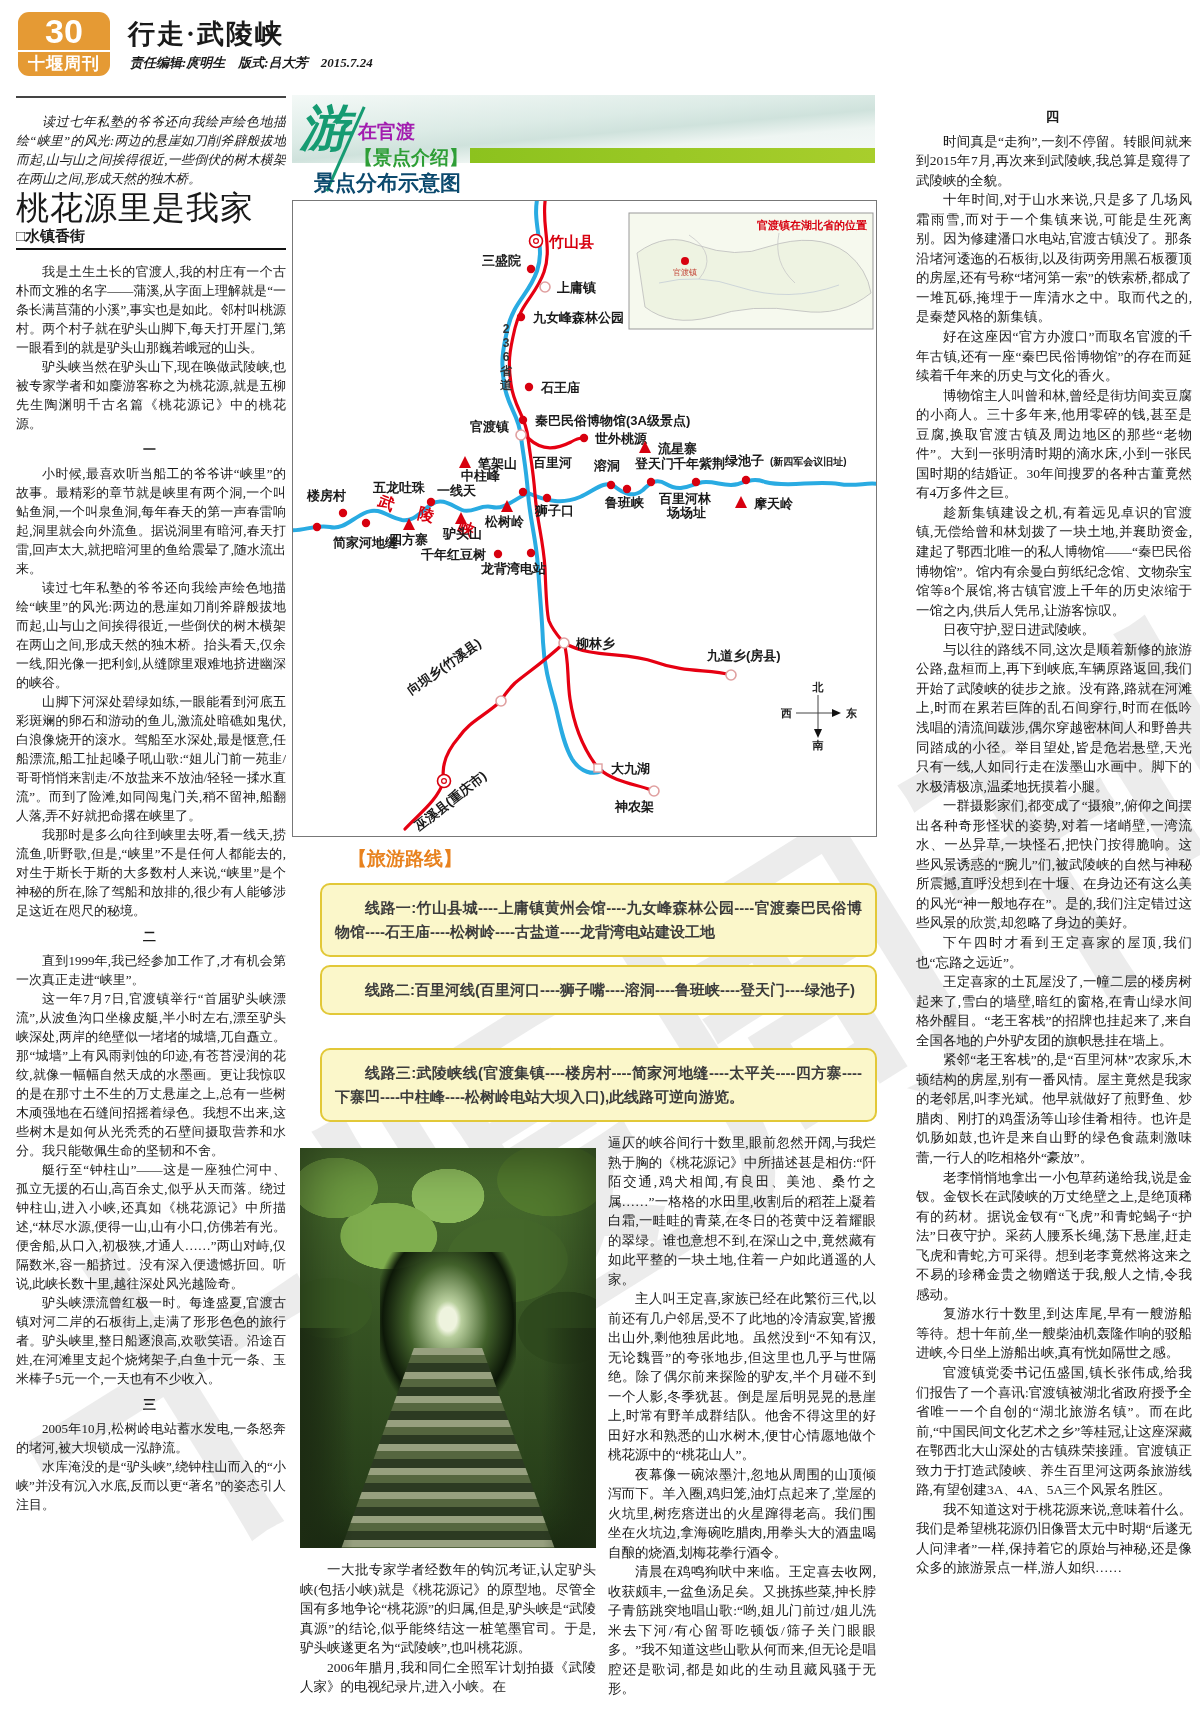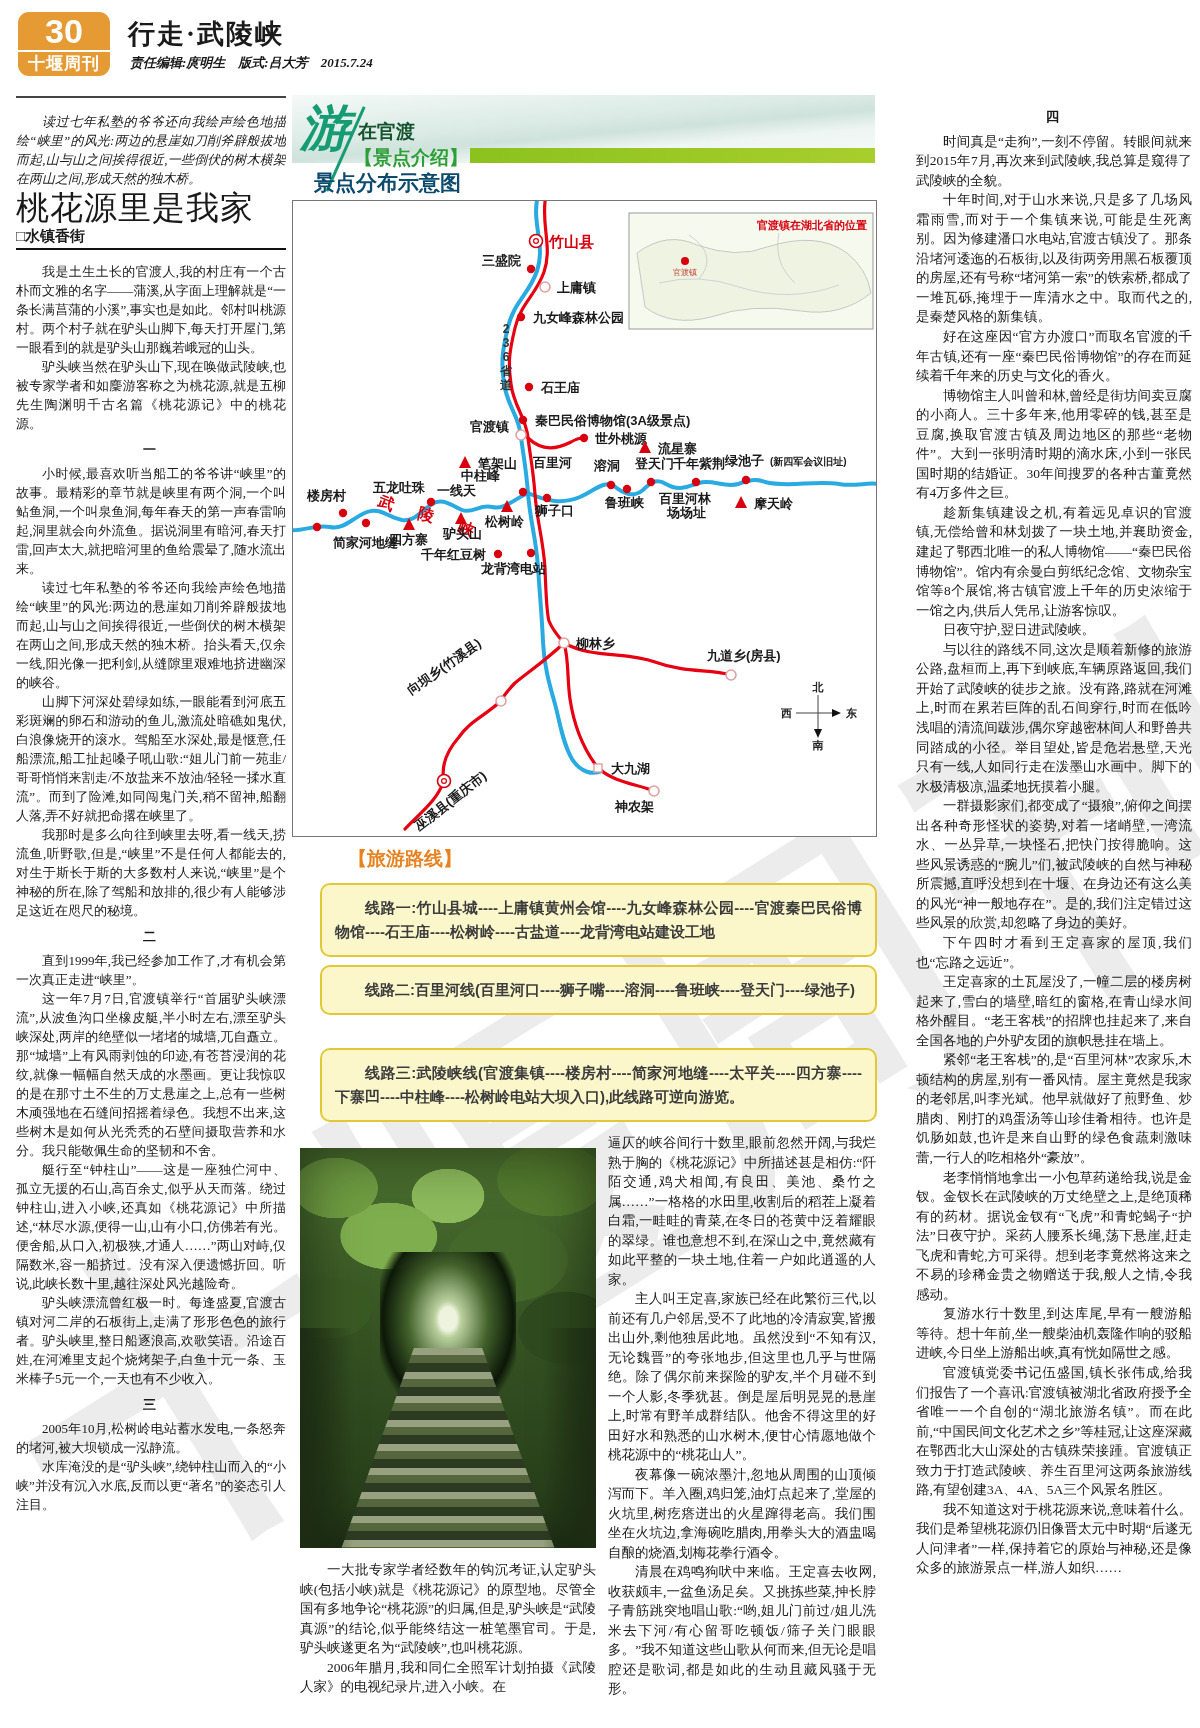--- a/index.html
+++ b/index.html
@@ -22,21 +22,21 @@
   .par{text-indent:2em;text-align:justify;margin:0;}
   .par.noind{text-indent:0;}
   .sec{text-align:center;font-weight:bold;margin:7px 0 5px;letter-spacing:3px;}
   
   .feat{position:absolute;left:292px;top:95px;width:583px;height:100px;}
   .feat-sky{position:absolute;left:0;top:0;right:0;height:68px;
      background:linear-gradient(175deg,#f4f9f7 0%,#dcebe6 40%,#cfe2dc 55%,#eef5f2 70%,#f8fbfa 100%);}
   .feat-you{position:absolute;left:8px;top:0px;font-size:50px;font-weight:bold;color:#169B72;
             font-style:italic;font-family:"Liberation Sans",sans-serif;}
   .feat-slash{position:absolute;left:52px;top:8px;width:3px;height:92px;background:#169B72;transform:rotate(24deg);}
-  .feat-where{position:absolute;left:66px;top:24px;font-size:19px;font-weight:bold;color:#14532d;}
+  .feat-where{position:absolute;left:66px;top:24px;font-size:19px;font-weight:bold;color:#a21caf;}
   .feat-sub{position:absolute;left:62px;top:50px;font-size:19px;font-weight:bold;color:#2E9E36;}
   .feat-bar{position:absolute;left:178px;top:53px;right:0;height:15px;
             background:linear-gradient(90deg,#8CC21E,#A8CE2C);}
   .map-title{position:absolute;left:22px;top:74px;font-size:21px;font-weight:bold;color:#0c4a6e;
              font-family:"Liberation Sans",sans-serif;}
   
   .mapbox{position:absolute;left:292px;top:200px;width:583px;height:635px;border:1px solid #777;
           background:#fff;}
   .mapbox svg{display:block;}
   

